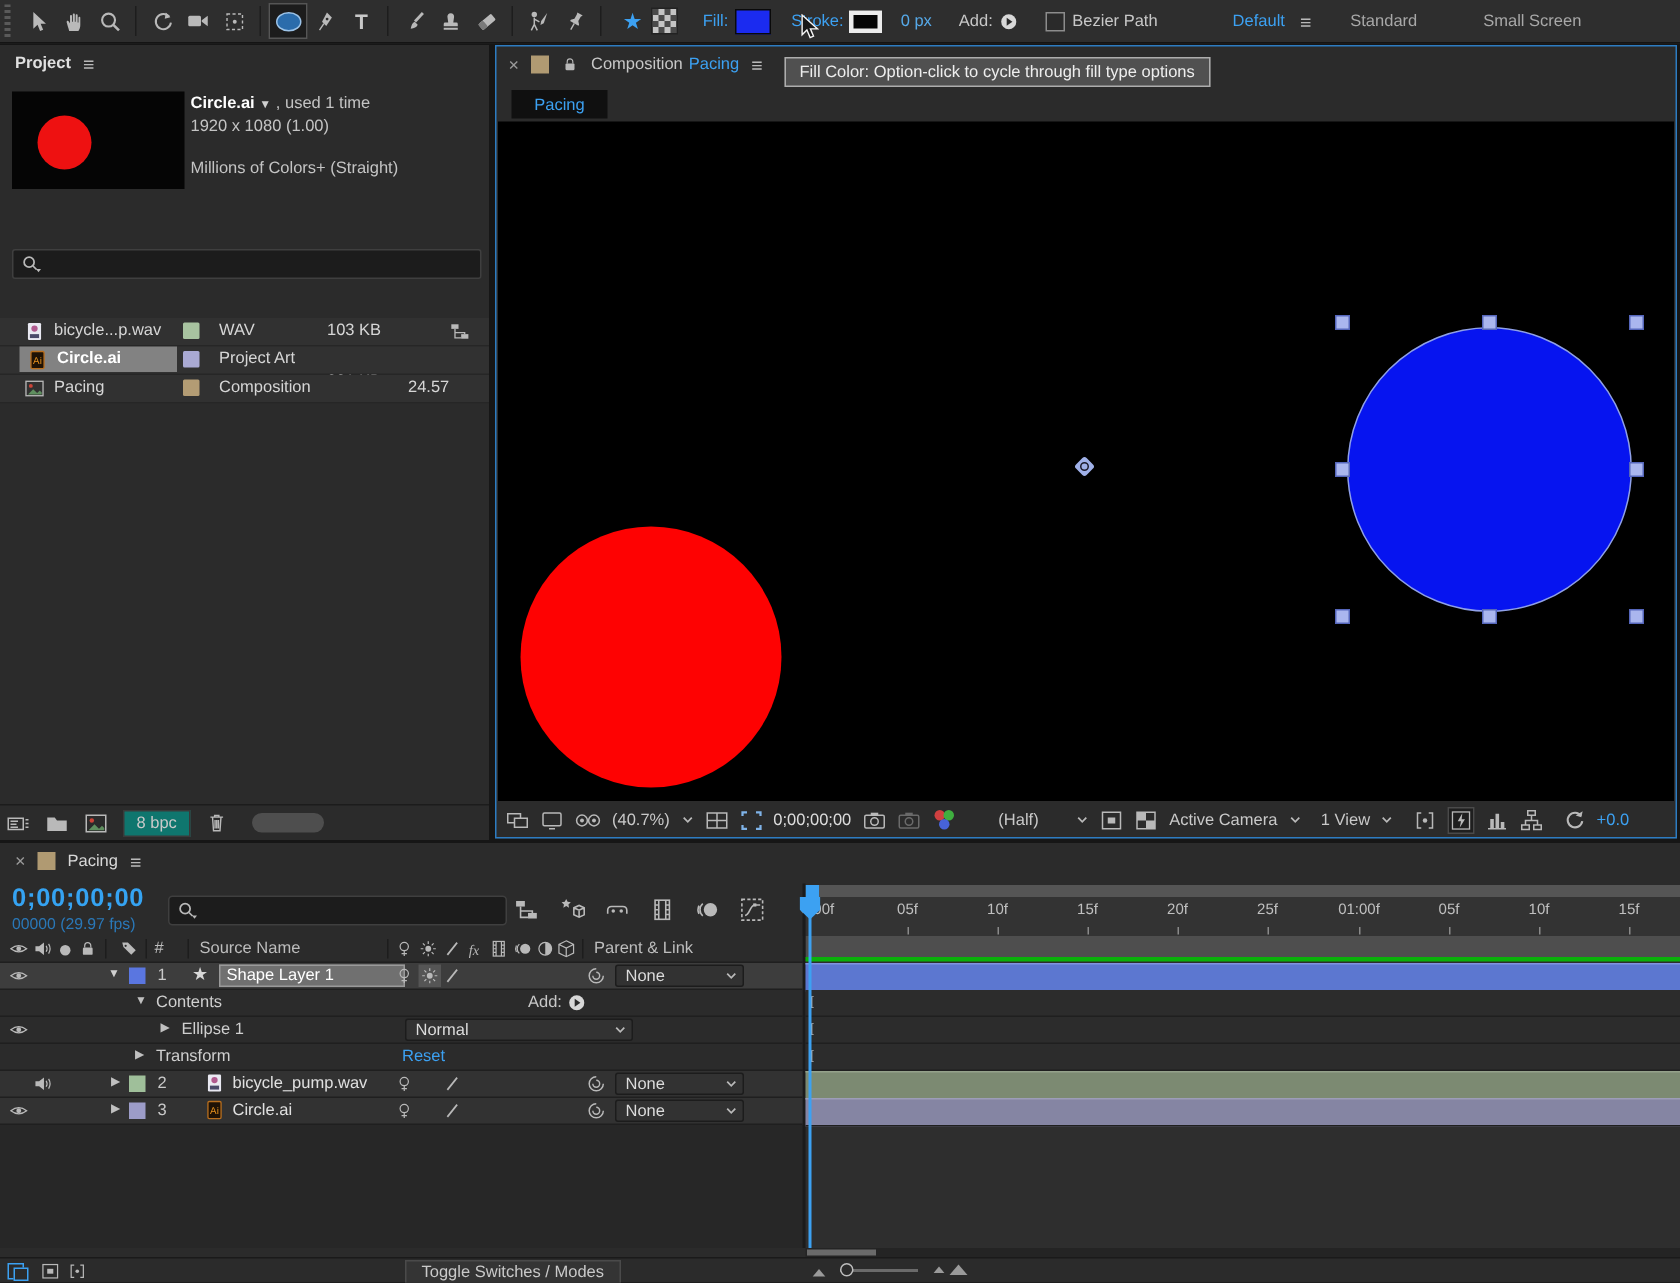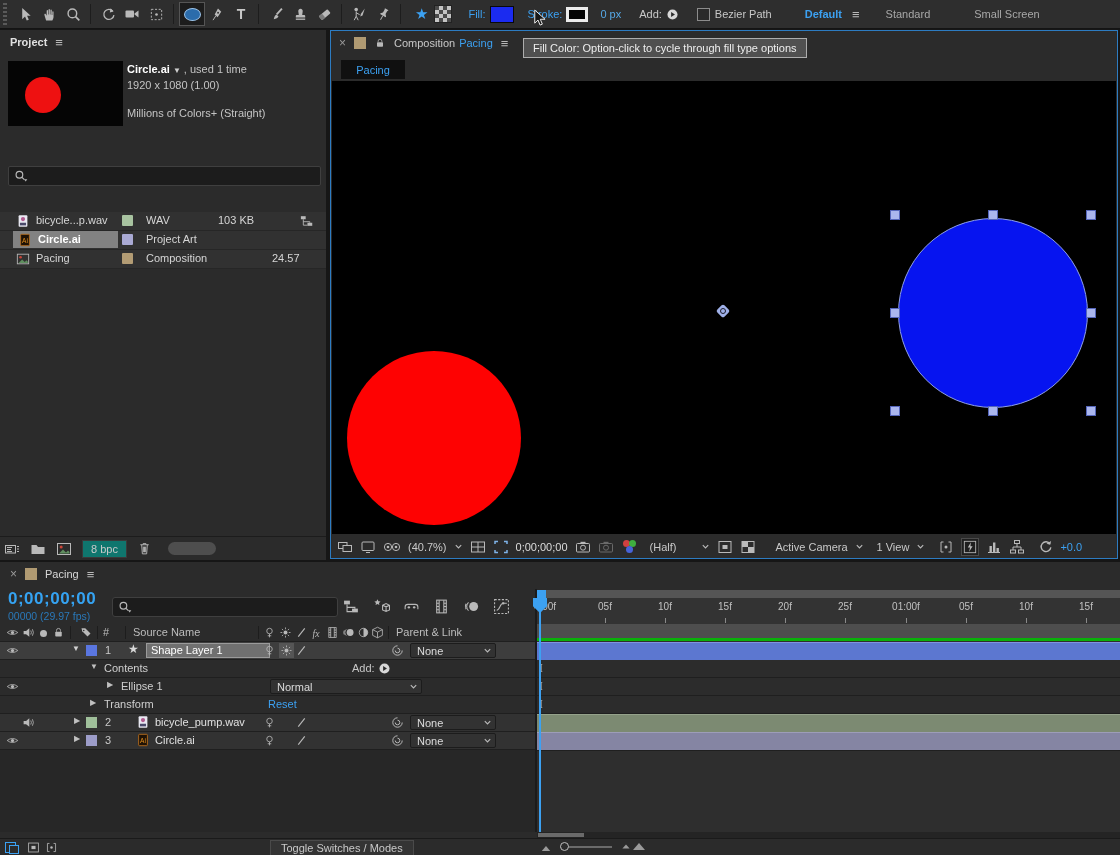--- a/index.html
+++ b/index.html
@@ -357,21 +357,21 @@
   <div class="swatch-fill" style="margin-right:14px"></div>
   <span class="blue" style="margin-right:4px">Stroke:</span>
   <div class="swatch-stroke" style="margin-right:12px"></div>
   <span style="color:#56a9e8;margin-right:18px">0 px</span>
   <span style="color:#c8c8c8;margin-right:4px">Add:</span>
   <svg class="ic" width="13" height="13" style="margin-right:18px">
       <use href="#s-addc"></use>
     </svg>
   <div class="cb" style="margin-right:5px"></div>
   <span style="color:#c8c8c8">Bezier Path</span>
-  <span class="blue" style="margin-left:33px;font-weight:bold">Default</span>
+  <span class="blue" style="margin-left:50px;font-weight:normal">Default</span>
   <span class="blue menu" style="margin-left:10px">≡</span>
   <span style="color:#a8a8a8;margin-left:26px">Standard</span>
   <span style="color:#a8a8a8;margin-left:44px">Small Screen</span>
 </div>
 
 <section id="pp">
   <div class="tabrow">
     <span style="color:#e0e0e0;font-weight:bold">Project</span>
     <span class="menu">≡</span>
   </div>
@@ -505,31 +505,31 @@
         <use href="#s-cam"></use>
       </svg>
     <svg class="ic" width="16" height="16" style="color:#6a6a6a">
         <use href="#s-cam"></use>
       </svg>
     <span class="row" style="width:18px;height:16px;position:relative">
       <i class="abs" style="left:2px;top:1px;width:7px;height:7px;border-radius:50%;background:#d04040"></i>
       <i class="abs" style="left:8px;top:1px;width:7px;height:7px;border-radius:50%;background:#3fae3f"></i>
       <i class="abs" style="left:5px;top:7px;width:7px;height:7px;border-radius:50%;background:#4763d8"></i>
     </span>
-    <span style="margin-left:4px">(Half)</span>
+    <span style="margin-left:20px">(Half)</span>
     <svg class="ic" width="9" height="9" style="margin-left:18px">
         <use href="#s-chev"></use>
       </svg>
     <svg class="ic" width="16" height="16">
         <use href="#s-transp"></use>
       </svg>
     <svg class="ic" width="16" height="16">
         <use href="#s-check"></use>
       </svg>
-    <span style="margin-left:12px">Active Camera</span>
+    <span style="margin-left:0">Active Camera</span>
     <svg class="ic" width="9" height="9">
         <use href="#s-chev"></use>
       </svg>
     <span style="margin-left:6px">1 View</span>
     <svg class="ic" width="9" height="9">
         <use href="#s-chev"></use>
       </svg>
     <svg class="ic" width="16" height="16" style="margin-left:6px">
         <use href="#s-pixasp"></use>
       </svg>

